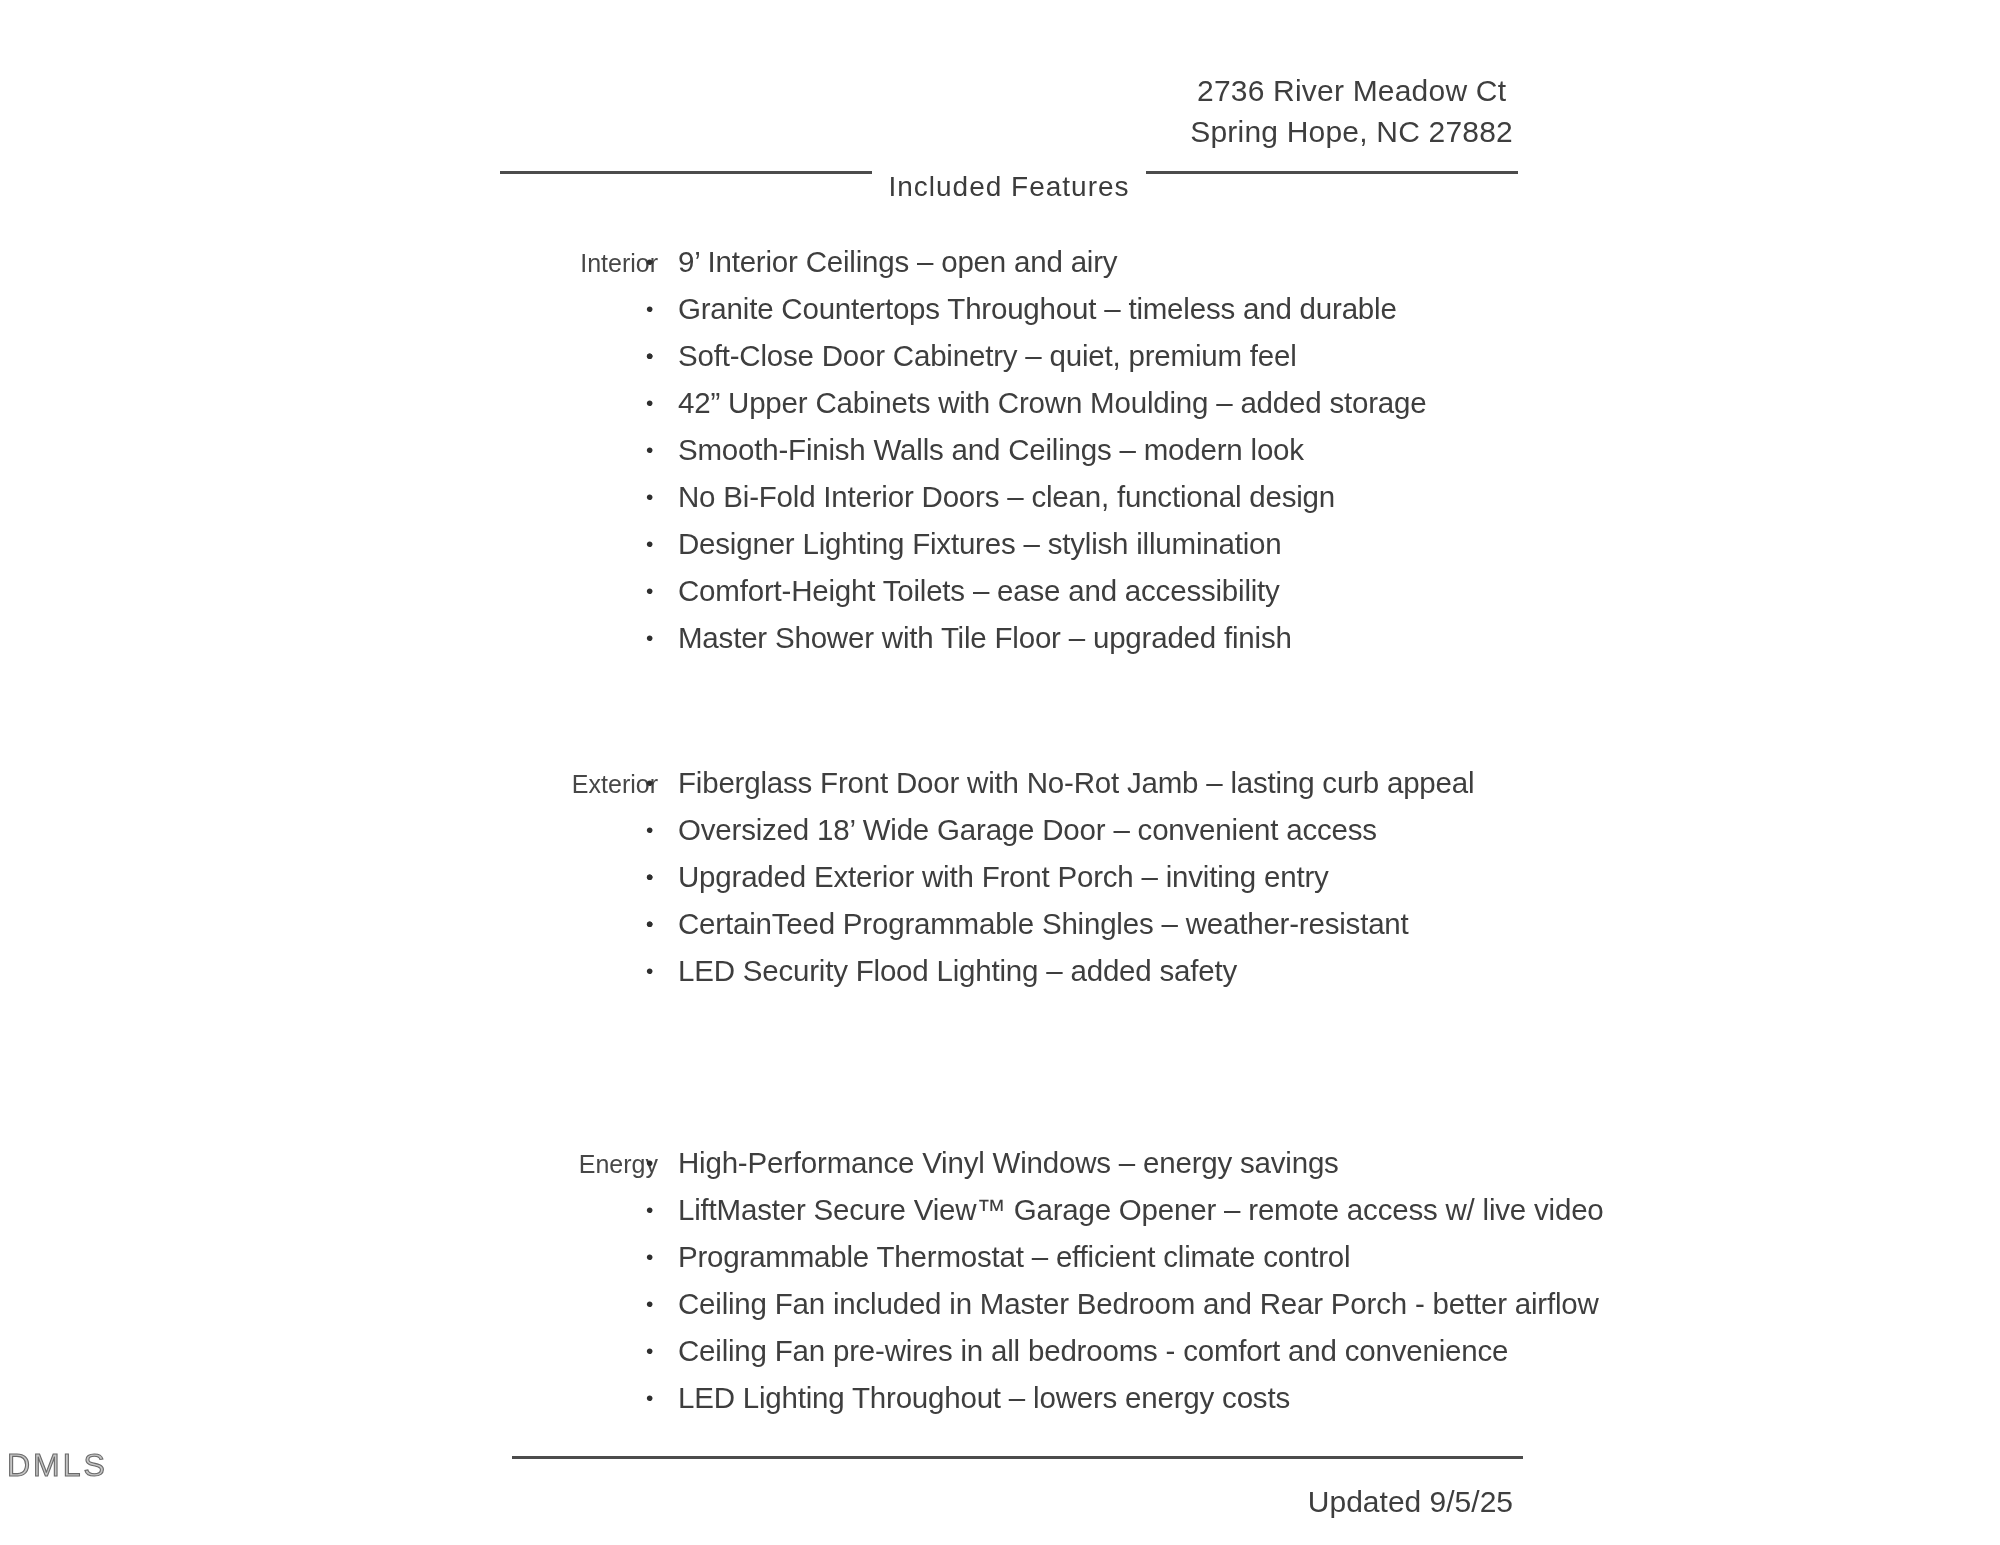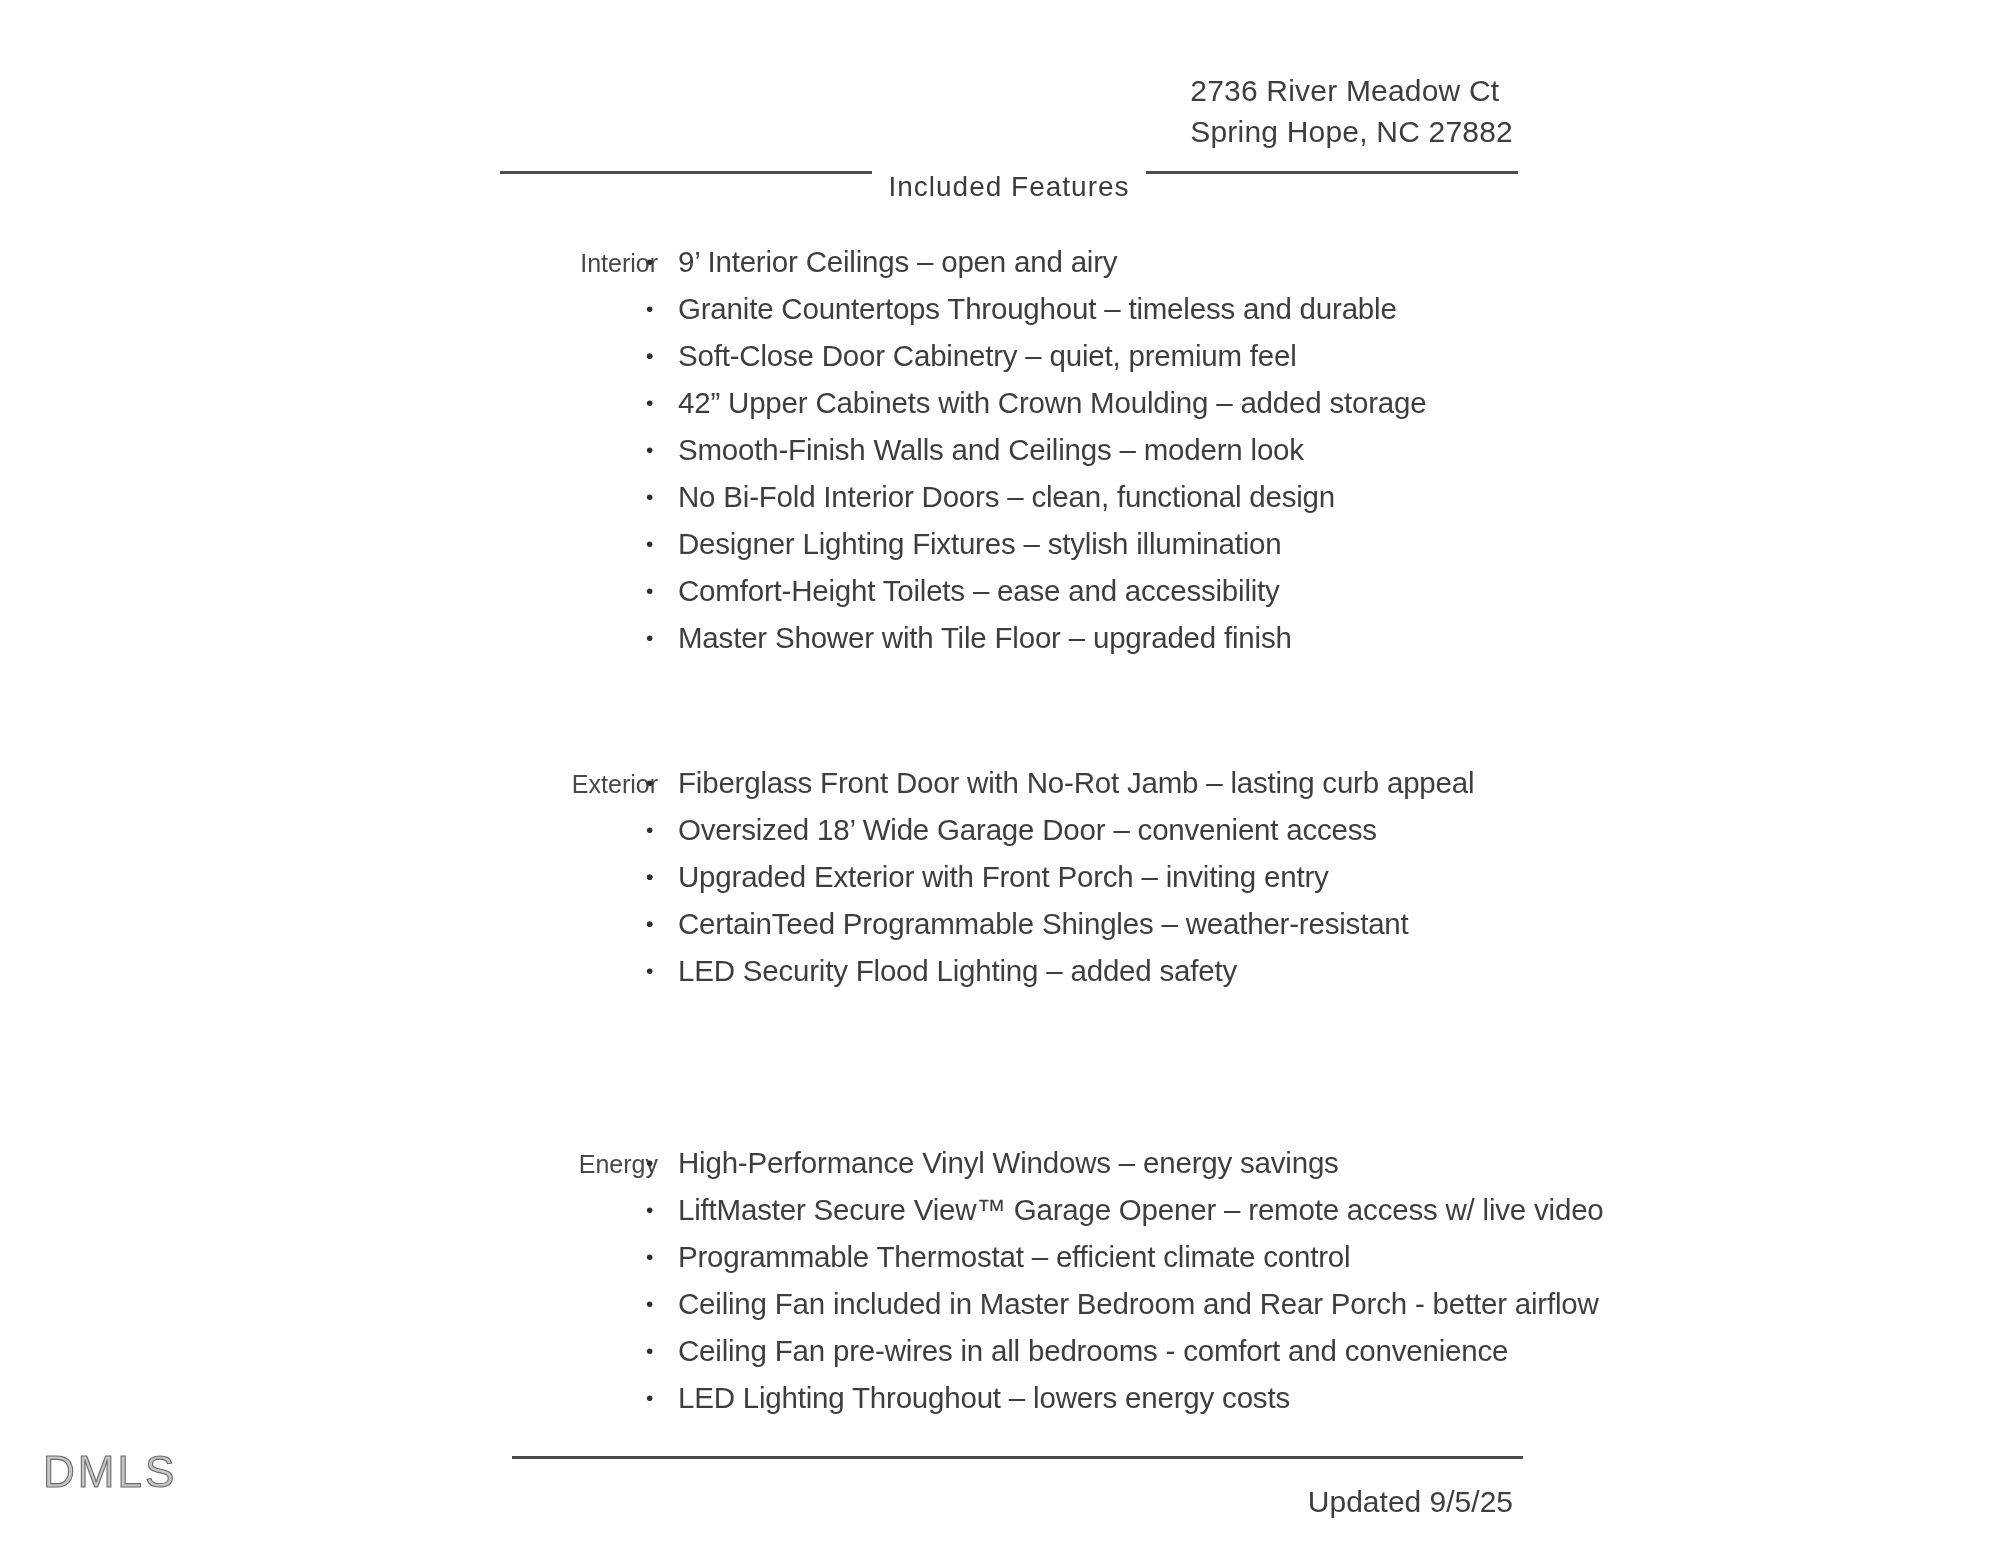--- a/index.html
+++ b/index.html
@@ -6,21 +6,21 @@
   .page {
     position:relative; width:2000px; height:1545px;
     background:#ffffff; overflow:hidden;
     font-family:"Liberation Sans", sans-serif;
     color:#3e3e3e;
   }
 
   
   .address {
     position:absolute; top:70px; right:487px;
-    text-align:left; font-size:30px; line-height:41px;
+    text-align:center; font-size:30px; line-height:41px;
     color:#3e3e3e; letter-spacing:0.2px;
   }
 
   
   .title-row {
     position:absolute; top:171px; left:500px; width:1018px; height:32px;
     display:flex; align-items:flex-start; gap:16px;
   }
   .title-rule { flex:1; height:2.5px; background:#4c4c4c; }
   .title-text {
@@ -56,25 +56,24 @@
   .footer-rule {
     position:absolute; left:512px; top:1456px; width:1011px; height:3px;
     background:#4c4c4c;
   }
   .updated {
     position:absolute; top:1485px; right:487px;
     font-size:30px; color:#3e3e3e;
   }
   .watermark {
     position:absolute; left:7px; top:1447px;
-    font-size:44px; letter-spacing:3px;
+    font-size:32px; letter-spacing:3px;
     color:#c6c6c6;
     -webkit-text-stroke:1.1px #6a6a6a;
     font-weight:300;
-    margin-left:36px;
   }
 </style>
 </head>
 <body>
 
 <div class="page">
 
   <div class="address">
     <div>2736 River Meadow Ct</div>
     <div>Spring Hope, NC 27882</div>

